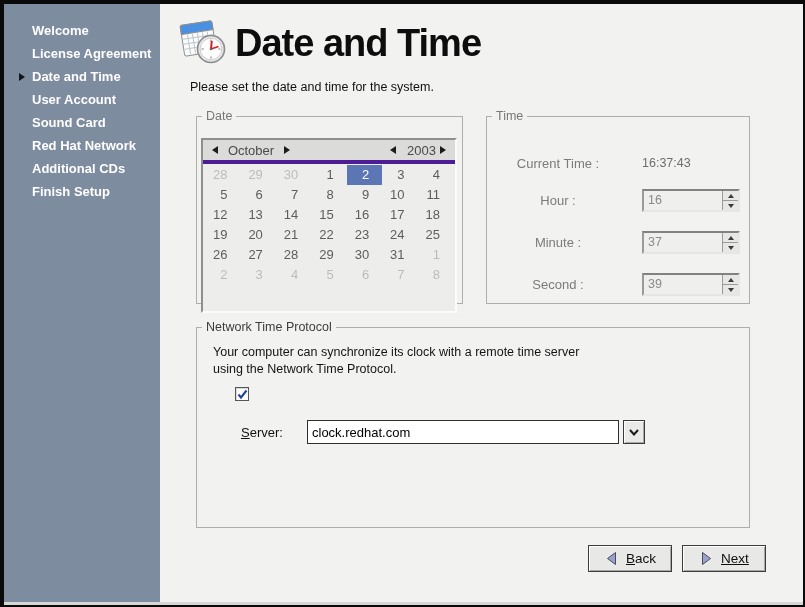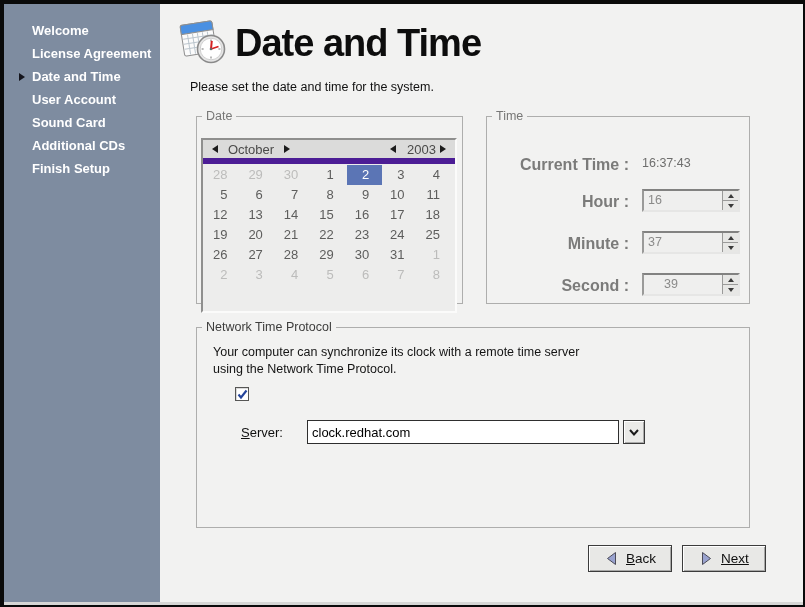--- a/index.html
+++ b/index.html
@@ -31,42 +31,42 @@
   fieldset.fs-disabled legend { color:#777776; }
   fieldset.fs-active legend { color:#3d3d3c; }
 
   .fs-date { left:36px; top:105px; width:267px; height:195px; }
   .fs-time { left:326px; top:105px; width:264px; height:195px; }
   .fs-ntp  { left:36px; top:316px; width:554px; height:208px; }
 
   
   .calendar { position:absolute; left:4px; top:15px; width:256px; height:175px;
               background:#EDEDEC; border:2px solid; border-color:#8F8F8E #FBFBFA #FBFBFA #8F8F8E; }
-  .cal-nav { height:24px; background:#DBDBDA; border-bottom:6px solid #4c1d95;
+  .cal-nav { height:24px; background:#DBDBDA; border-bottom:4px solid #4c1d95;
              display:flex; align-items:center; padding:0 5px; }
   .cal-nav-label { font-size:13px; color:#4a4a49; }
   .cal-month { width:58px; text-align:center; }
   .cal-year { width:36px; text-align:right; }
   .cal-spacer { flex:1; }
   .arrow-btn { width:14px; height:16px; display:flex; align-items:center; justify-content:center; cursor:default; }
   .tri-left  { width:0; height:0; border-right:6px solid #1c1c1c; border-top:4px solid transparent; border-bottom:4px solid transparent; }
   .tri-right { width:0; height:0; border-left:6px solid #1c1c1c; border-top:4px solid transparent; border-bottom:4px solid transparent; }
 
   .cal-days { display:grid; grid-template-columns:repeat(7,1fr); background:#5B75B5;
               margin:3px 2px 0 2px; height:21px; }
   .cal-dayname { color:#FFFFFF; font-size:13px; text-align:center; line-height:21px; }
   .cal-grid { display:grid; grid-template-columns:repeat(7,1fr); margin:1px 2px 0 2px; }
   .cal-cell { height:20px; line-height:20px; font-size:13px; color:#5d5d5c;
               text-align:right; padding-right:13px; }
   .cal-cell.muted { color:#BCBCBB; }
   .cal-cell.selected { background:#5B75B5; color:#FFFFFF; }
 
   
-  .time-label { position:absolute; left:0; width:142px; text-align:right;
-                font-size:16px; color:#7b7b7a;font-weight:bold; }
+  .time-label { position:absolute; left:0; width:142px; text-align:center;
+                font-size:13px; color:#7b7b7a; }
   .time-value { position:absolute; left:155px; font-size:12.5px; color:#6e6e6d; }
   .spinbox { position:absolute; left:155px; width:98px; height:23px;
              background:#EFEFEE; border:2px solid; border-color:#828281 #E6E6E5 #E6E6E5 #9A9A99;
              display:flex; }
   .spin-value { flex:1; font-size:12.5px; color:#8a8a89; padding:2px 0 0 4px; }
   .spin-btns { width:16px; border-left:1px solid #9A9A99; display:flex; flex-direction:column; }
   .spin-up,.spin-down { flex:1; background:#E7E7E5; display:flex; align-items:center; justify-content:center; }
   .spin-up { border-bottom:1px solid #9A9A99; }
   .spin-up i { width:0; height:0; border-bottom:4px solid #3a3a3a; border-left:3.5px solid transparent; border-right:3.5px solid transparent; }
   .spin-down i { width:0; height:0; border-top:4px solid #3a3a3a; border-left:3.5px solid transparent; border-right:3.5px solid transparent; }
@@ -101,20 +101,21 @@
 <div class="window">
   <div class="app">
 
     <aside class="sidebar">
       <div>
           <div class="side-item"><span>Welcome</span></div>
           <div class="side-item"><span>License Agreement</span></div>
           <div class="side-item active"><span class="side-arrow"></span><span>Date and Time</span></div>
           <div class="side-item"><span>User Account</span></div>
           <div class="side-item"><span>Sound Card</span></div>
+          <div class="side-item"><span>Red Hat Network</span></div>
           <div class="side-item"><span>Additional CDs</span></div>
           <div class="side-item"><span>Finish Setup</span></div>
         </div>
     </aside>
 
     <main class="main">
 
       <svg class="header-icon" width="54" height="54" viewBox="0 0 54 54">
         <g transform="translate(5,8) rotate(-9 18 16)">
           <rect x="2" y="2" width="32" height="31" rx="2" fill="#FBFBFB" stroke="#8f8f8f"></rect>
@@ -239,21 +240,21 @@
             <span class="spin-up">
                 <i></i>
               </span>
             <span class="spin-down">
                 <i></i>
               </span>
           </span>
         </div>
 
         <span class="time-label" style="top:154px;">Second :</span>
-        <div class="spinbox" style="top:150px;padding-left:16px;">
+        <div class="spinbox" style="top:150px;">
           <span class="spin-value">39</span>
           <span class="spin-btns">
             <span class="spin-up">
                 <i></i>
               </span>
             <span class="spin-down">
                 <i></i>
               </span>
           </span>
         </div>

